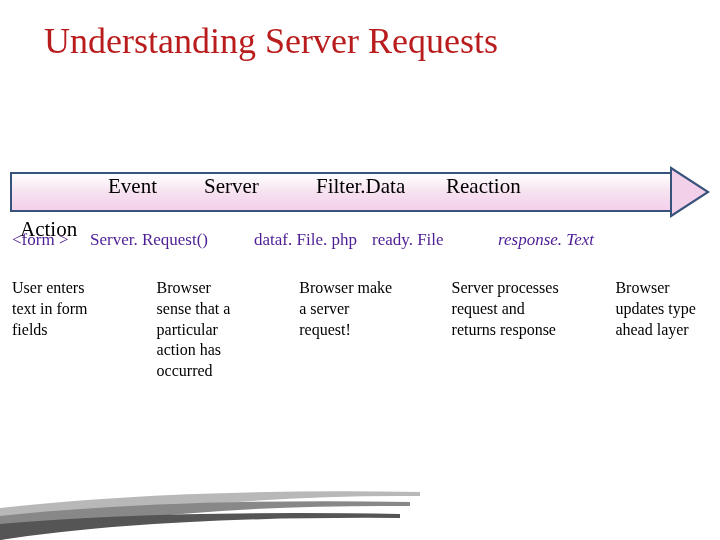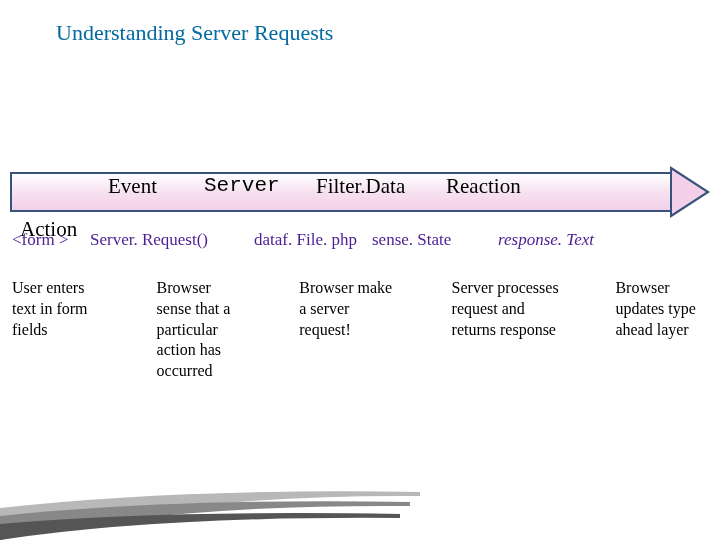--- a/index.html
+++ b/index.html
@@ -8,23 +8,22 @@
     height: 540px;
     background: #fff;
     font-family: "Times New Roman", serif;
     position: relative;
     overflow: hidden;
   }
   .title {
     position: absolute;
     top: 20px;
     left: 44px;
-    font-size: 22px;
-    color: #0369a1;
-    margin-left: 12px;
+    font-size: 36px;
+    color: #b91c1c;
   }
   .arrow-container {
     position: absolute;
     top: 166px;
     left: 10px;
     width: 700px;
     height: 52px;
   }
   .arrow-body {
     position: absolute;
@@ -63,21 +62,21 @@
     left: 20px;
     width: 688px;
     display: flex;
     font-size: 21px;
     color: #000;
   }
   .headers > div { text-align: left; }
   .h1 { width: 88px; margin-top: 43px; }
   .h2 { width: 96px; }
   .h3 { width: 134px; }
-  .h4 { width: 112px; font-family: Liberation Mono, monospace; }
+  .h4 { width: 112px; }
   .h5 { width: 130px; }
   .h6 { width: 110px; }
 
   .row2 {
     position: absolute;
     top: 230px;
     left: 12px;
     width: 700px;
     display: flex;
     font-size: 17px;
@@ -134,21 +133,21 @@
   <div class="h2">Event</div>
   <div class="h4">Server</div>
   <div class="h5">Filter.Data</div>
   <div class="h6">Reaction</div>
 </div>
 
 <div class="row2">
   <div class="r2-1">&lt;form &gt;</div>
   <div class="r2-3">Server. Request()</div>
   <div class="r2-4">dataf. File. php</div>
-  <div class="r2-5">sense. State</div>
+  <div class="r2-5">ready. File</div>
   <div class="r2-6">response. Text</div>
 </div>
 
 <div class="row3">
   <div class="r3-1">User enters text in form fields</div>
   <div class="r3-2">Browser sense that a particular action has occurred</div>
   <div class="r3-3">Browser make a server request!</div>
   <div class="r3-4">Server processes request and returns response</div>
   <div class="r3-6">Browser updates type ahead layer</div>
 </div>

